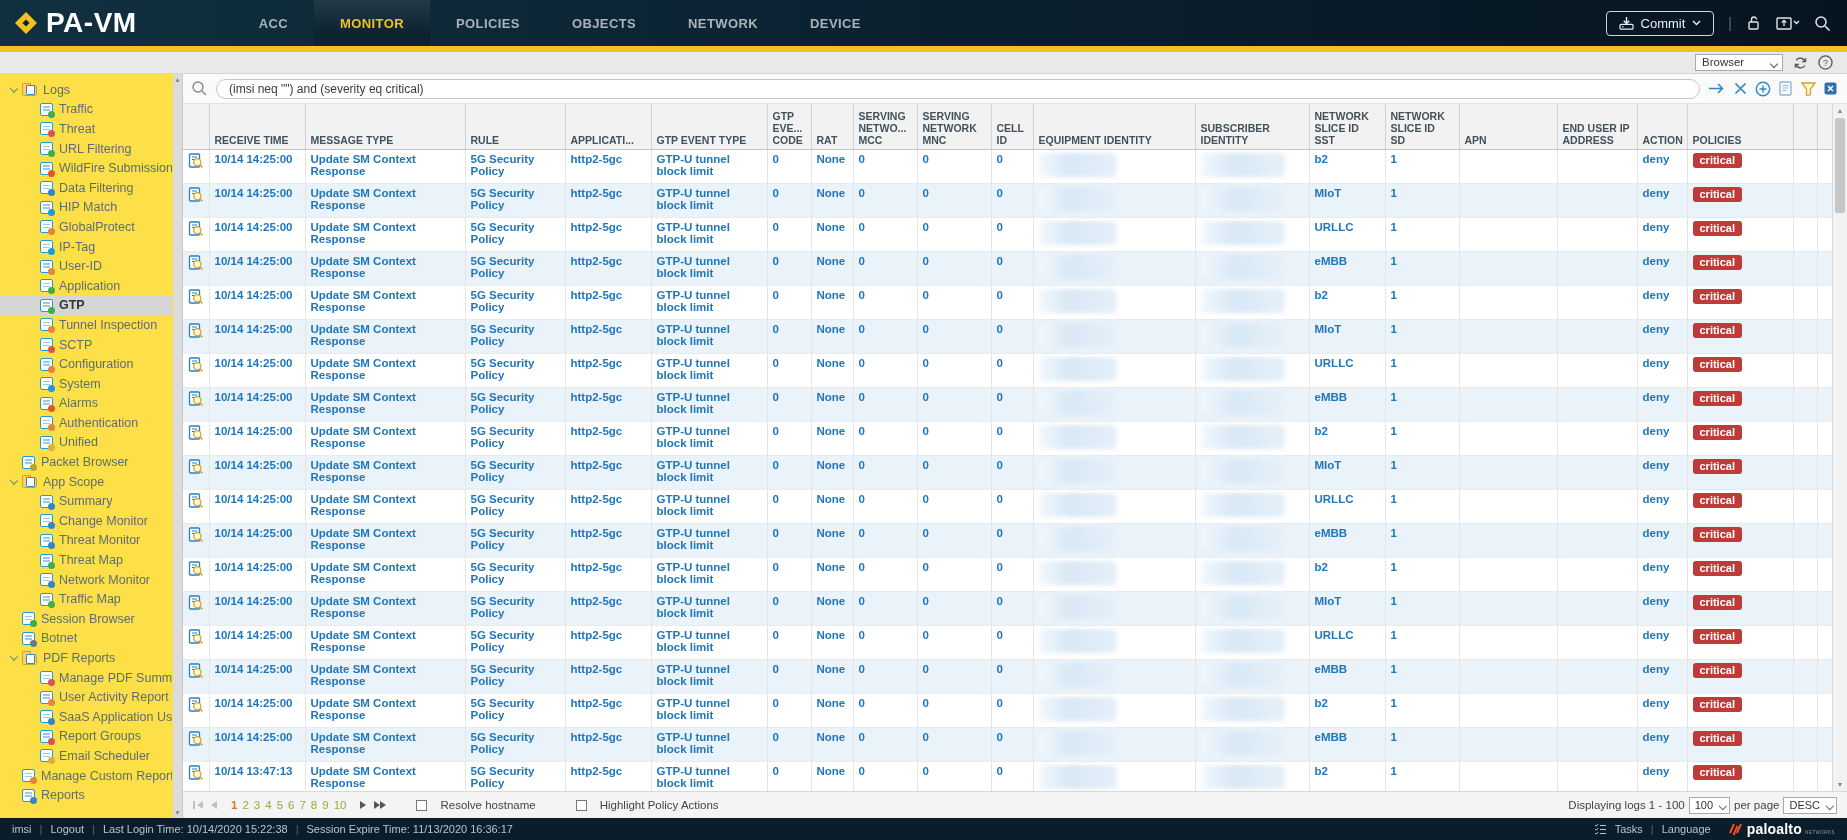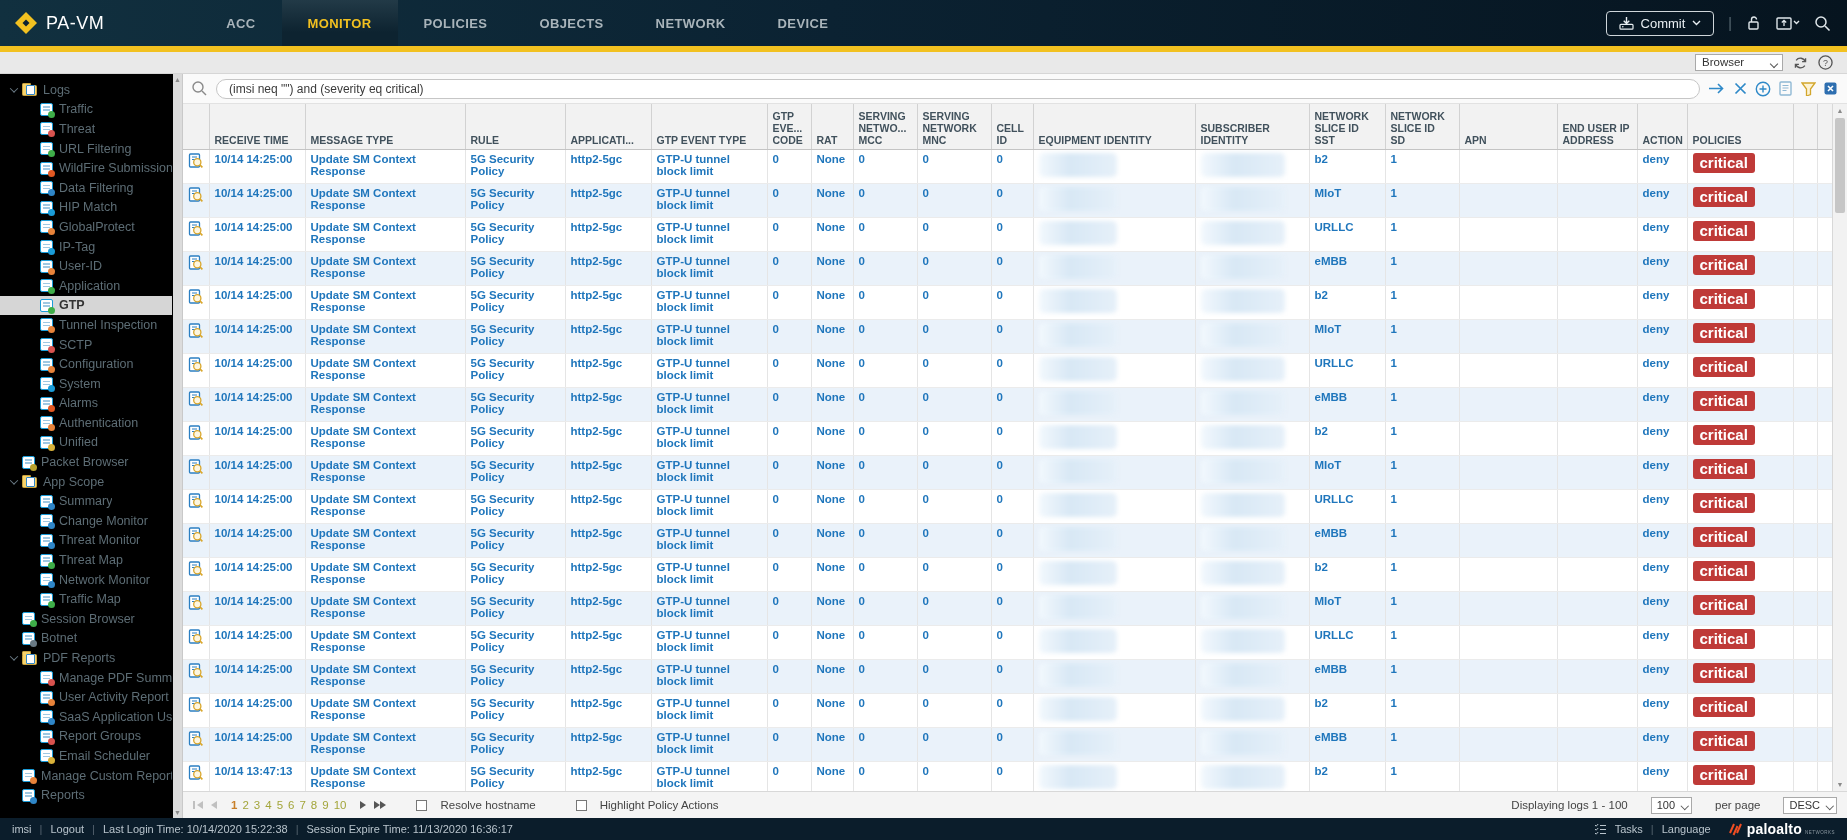--- a/index.html
+++ b/index.html
@@ -4,21 +4,21 @@
 <style>
   * { box-sizing: border-box; margin: 0; padding: 0; }
   html,body { width:1847px; height:840px; overflow:hidden; }
   body { font-family:"Liberation Sans", sans-serif; background:#fff; }
   .app { width:1847px; height:840px; display:flex; flex-direction:column; position:relative; }
 
   
   .topnav { height:46px; background:linear-gradient(90deg,#11303f 0%,#0b2232 45%,#06141f 100%);
     display:flex; align-items:stretch; color:#aab6bd; flex:0 0 46px; }
   .brand { display:flex; align-items:center; gap:8px; padding:0 26px 0 14px; }
-  .brand-name { color:#fff; font-size:18px; font-weight:normal; letter-spacing:.5px; }
+  .brand-name { color:#fff; font-size:28px; font-weight:bold; letter-spacing:.5px; }
   .nav-items { display:flex; align-items:stretch; margin-left:70px; }
   .nav-item { display:flex; align-items:center; padding:0 26px; font-size:13px; font-weight:bold;
     letter-spacing:.4px; color:#a9b4ba; cursor:pointer; }
   .nav-item.active { background:linear-gradient(180deg,#223a47,#0d2330 70%); color:#f2c120; }
   .topnav-right { margin-left:auto; display:flex; align-items:center; gap:14px; padding-right:16px; }
   .commit-btn { display:flex; align-items:center; gap:7px; border:1px solid #cfd6da; border-radius:4px;
     background:transparent; color:#e8eef2; font-size:13px; padding:4px 12px; cursor:pointer; font-family:inherit; }
   .tn-sep { color:#5b6b75; font-size:14px; }
   .tn-ic { display:flex; align-items:center; cursor:pointer; }
 
@@ -29,21 +29,21 @@
   .mini-select { position:relative; background:#fff; border:1px solid #a9a9a9; font-size:11.5px; color:#333;
     padding:1px 18px 2px 6px; min-width:88px; cursor:pointer; }
   .mini-select::after { content:""; position:absolute; right:5px; top:6px; width:5px; height:5px;
     border-right:1.4px solid #555; border-bottom:1.4px solid #555; transform:rotate(45deg); }
   .tb-ic { cursor:pointer; display:flex; align-items:center; }
 
   
   .content { flex:1 1 auto; display:flex; min-height:0; }
 
   
-  .sidebar { width:183px; flex:0 0 183px; background:#000000; border-right:1px solid #c9c9c9; position:relative; overflow:hidden; }
+  .sidebar { width:183px; flex:0 0 183px; background:#fde047; border-right:1px solid #c9c9c9; position:relative; overflow:hidden; }
   .tree { padding:6px 10px 0 0; }
   .tree-row { display:flex; align-items:center; height:19.6px; font-size:12.5px; color:#5d6d75; cursor:pointer; white-space:nowrap; overflow:hidden; }
   .tree-row.sel { background:#d6d6d6; color:#333; font-weight:bold; }
   .tree-row .lbl { margin-left:6px; overflow:hidden; text-overflow:clip; }
   .caret-box { width:16px; flex:0 0 16px; display:flex; justify-content:center; }
   .caret { width:6px; height:6px; border-right:1.5px solid #6a7a85; border-bottom:1.5px solid #6a7a85; transform:rotate(45deg) translate(-1px,-1px); }
   .d0 { padding-left:6px; } .d1 { padding-left:40px; }
   .ico-doc { position:relative; width:13px; height:13px; flex:0 0 13px; border:1.4px solid #1a9cd8; border-radius:2px; background:#fff; }
   .ico-doc::before { content:""; position:absolute; left:2px; right:2px; top:2.5px; height:1.5px; background:#9fc8e2; box-shadow:0 3px 0 #9fc8e2; }
   .ico-doc::after { content:""; position:absolute; width:7px; height:7px; border-radius:50%; right:-3px; bottom:-3px; background:var(--acc,#1a9cd8); }
@@ -62,40 +62,40 @@
   
   .grid { flex:1 1 auto; display:flex; min-height:0; }
   .table-area { flex:1 1 auto; overflow:hidden; }
   table { border-collapse:collapse; table-layout:fixed; width:100%; }
   th { background:#f2f2f2; border-right:1px solid #d2d2d2; border-bottom:1px solid #c4c4c4;
     font-size:10.5px; color:#41515c; text-align:left; vertical-align:bottom; padding:3px 5px; height:45px; cursor:pointer; }
   td { border-right:1px solid #e5e5e5; border-bottom:1px solid #ebebeb; font-size:11.5px; color:#1f76bc;
     vertical-align:top; padding:3px 5px 0; overflow:hidden; }
   tr.rowv { height:34px;font-weight:bold; }
   tr.even td { background:#eaf2fa; }
-  .badge { display:inline-block; background:#bf3a38; color:#fff; font-size:15px; padding:1px 7px 2px; border-radius:3px;text-align:right; }
+  .badge { display:inline-block; background:#bf3a38; color:#fff; font-size:11px; padding:1px 7px 2px; border-radius:3px;text-align:right; }
   .redact { height:24px; border-radius:5px; background:linear-gradient(90deg,#f2f8fd,#d8e8f5 40%,#e6f0f9); filter:blur(2px); }
   .vscroll { flex:0 0 15px; background:#f2f2f2; border-left:1px solid #d8d8d8; position:relative; }
   .vscroll .up,.vscroll .dn { position:absolute; left:0; right:0; text-align:center; font-size:7px; color:#8a8a8a; }
   .vscroll .up { top:3px; } .vscroll .dn { bottom:3px; }
   .vthumb { position:absolute; left:2px; right:2px; top:14px; height:95px; background:#c6c6c6; border-radius:2px; }
 
   
   .pagebar { height:27px; flex:0 0 27px; background:#f4f4f4; border-top:1px solid #d8d8d8; display:flex; align-items:center; padding:0 10px; gap:8px; font-size:11.5px; color:#444; }
   .pg-ctl { display:flex; align-items:center; gap:2px; cursor:pointer; }
   .tri { width:0; height:0; border-top:4px solid transparent; border-bottom:4px solid transparent; }
   .tri.l { border-right:6px solid #555; } .tri.r { border-left:6px solid #555; }
   .tri.dis.l { border-right-color:#c0c0c0; }
   .pbar { width:2px; height:8px; background:#555; } .pbar.dis { background:#c0c0c0; }
   .pages { display:flex; gap:5px; margin:0 6px; font-size:11.5px; }
   .page-link { color:#a3a53a; cursor:pointer; }
   .page-link.cur { color:#c87f2a; font-weight:bold; }
   .cb { width:11px; height:11px; border:1px solid #777; background:#fff; display:inline-block; cursor:pointer; }
   .cb-lab { margin-left:5px; cursor:pointer; }
-  .pg-right { margin-left:auto; display:flex; align-items:center; gap:23px; }
+  .pg-right { margin-left:auto; display:flex; align-items:center; gap:4px; }
   .sel-sm { position:relative; background:#fff; border:1px solid #a9a9a9; font-size:11px; color:#333; padding:1px 16px 2px 5px; cursor:pointer; }
   .sel-sm::after { content:""; position:absolute; right:4px; top:5px; width:4.5px; height:4.5px; border-right:1.3px solid #555; border-bottom:1.3px solid #555; transform:rotate(45deg); }
 
   
   .statusbar { height:22px; flex:0 0 22px; background:#0b1d2b; color:#b9c4cc; font-size:11px; display:flex; align-items:center; padding:0 12px; gap:8px; }
   .sb-sep { color:#55636e; }
   .sb-right { margin-left:auto; display:flex; align-items:center; gap:8px; }
   .pan-logo { display:flex; align-items:flex-end; gap:4px; margin-left:8px; }
   .pan-word { color:#fff; font-weight:bold; font-size:14px; letter-spacing:.2px; line-height:1; }
   .pan-nets { color:#8b98a1; font-size:4.5px; letter-spacing:.5px; align-self:flex-end; margin-bottom:1px; }

